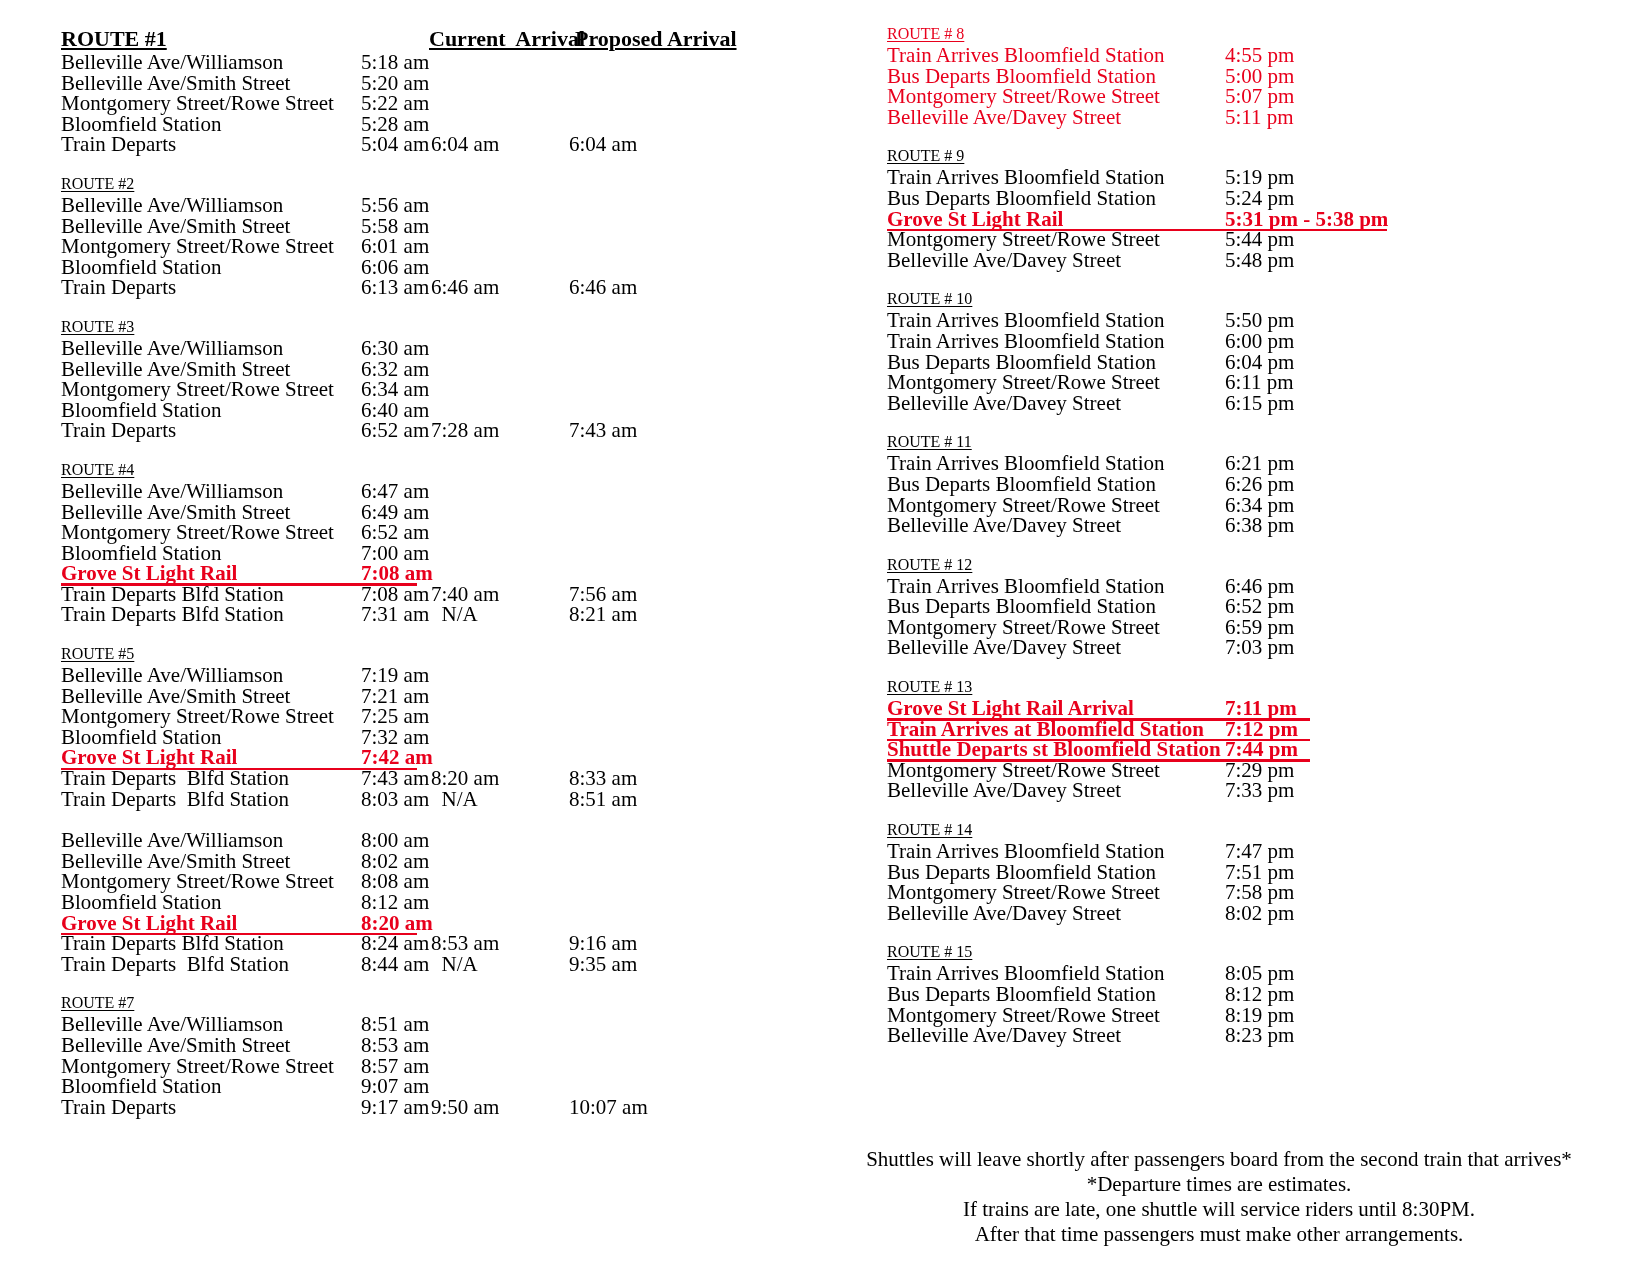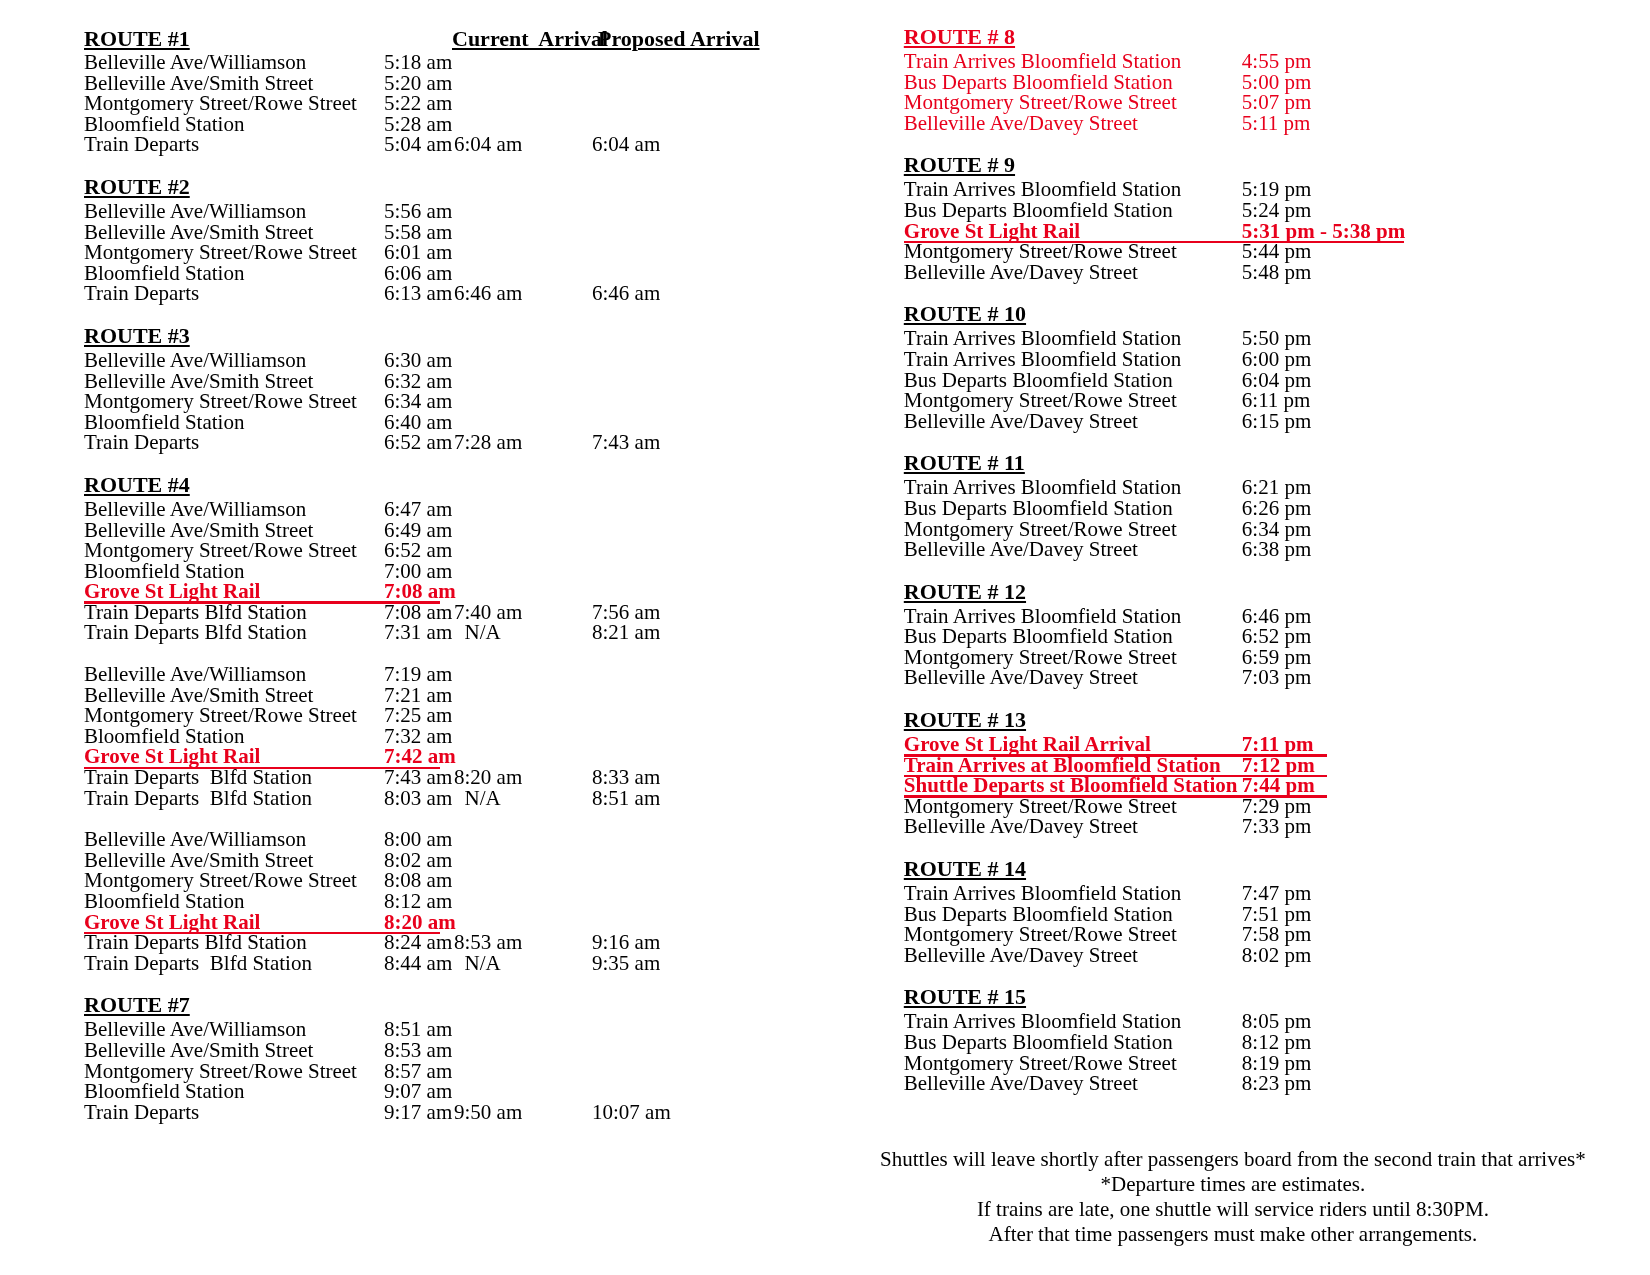--- a/index.html
+++ b/index.html
@@ -12,21 +12,21 @@
     height: 1275px;
     font-family: "Liberation Serif", "DejaVu Serif", serif;
     color: #000000;
     position: relative;
     overflow: hidden;
   }
   .page {
     position: absolute;
     inset: 0;
     display: flex;
-    padding: 26px 40px 0 46px;
+    padding: 26px 40px 0 23px;
     box-sizing: border-box;
     gap: 16px;
   }
   .col {
     position: relative;
   }
   .col-left {
     width: 800px;
     padding-left: 38px;
     box-sizing: border-box;
@@ -56,22 +56,22 @@
     white-space: pre;
   }
   .hdr-cur { width: 146px; }
   .hdr-prop { width: 160px; }
 
   
   .route {
     margin-bottom: 21px;
   }
   .route-title {
-    font-size: 22px;
-    font-weight: bold;
+    font-size: 16px;
+    font-weight: normal;
     line-height: 1.0;
     margin-bottom: 3px;
     white-space: pre;
   }
   .route-title span {
     text-decoration: underline;
     text-underline-offset: 2px;
   }
   .row {
     display: flex;
@@ -163,20 +163,21 @@
           <div class="route-title"><span>ROUTE #4</span></div>
           <div class="row"><div class="c-stop">Belleville Ave/Williamson</div><div class="c-time1">6:47 am</div><div class="c-time2"></div><div class="c-time3"></div></div>
           <div class="row"><div class="c-stop">Belleville Ave/Smith Street</div><div class="c-time1">6:49 am</div><div class="c-time2"></div><div class="c-time3"></div></div>
           <div class="row"><div class="c-stop">Montgomery Street/Rowe Street</div><div class="c-time1">6:52 am</div><div class="c-time2"></div><div class="c-time3"></div></div>
           <div class="row"><div class="c-stop">Bloomfield Station</div><div class="c-time1">7:00 am</div><div class="c-time2"></div><div class="c-time3"></div></div>
           <div class="row red ul-red ul-left"><div class="c-stop">Grove St Light Rail</div><div class="c-time1">7:08 am</div><div class="c-time2"></div><div class="c-time3"></div></div>
           <div class="row"><div class="c-stop">Train Departs Blfd Station</div><div class="c-time1">7:08 am</div><div class="c-time2">7:40 am</div><div class="c-time3">7:56 am</div></div>
           <div class="row"><div class="c-stop">Train Departs Blfd Station</div><div class="c-time1">7:31 am</div><div class="c-time2">  N/A</div><div class="c-time3">8:21 am</div></div>
         </div>
         <div class="route">
+          <div class="route-title"><span>ROUTE #5</span></div>
           <div class="row"><div class="c-stop">Belleville Ave/Williamson</div><div class="c-time1">7:19 am</div><div class="c-time2"></div><div class="c-time3"></div></div>
           <div class="row"><div class="c-stop">Belleville Ave/Smith Street</div><div class="c-time1">7:21 am</div><div class="c-time2"></div><div class="c-time3"></div></div>
           <div class="row"><div class="c-stop">Montgomery Street/Rowe Street</div><div class="c-time1">7:25 am</div><div class="c-time2"></div><div class="c-time3"></div></div>
           <div class="row"><div class="c-stop">Bloomfield Station</div><div class="c-time1">7:32 am</div><div class="c-time2"></div><div class="c-time3"></div></div>
           <div class="row red ul-red ul-left"><div class="c-stop">Grove St Light Rail</div><div class="c-time1">7:42 am</div><div class="c-time2"></div><div class="c-time3"></div></div>
           <div class="row"><div class="c-stop">Train Departs  Blfd Station</div><div class="c-time1">7:43 am</div><div class="c-time2">8:20 am</div><div class="c-time3">8:33 am</div></div>
           <div class="row"><div class="c-stop">Train Departs  Blfd Station</div><div class="c-time1">8:03 am</div><div class="c-time2">  N/A</div><div class="c-time3">8:51 am</div></div>
         </div>
         <div class="route">
           <div class="row"><div class="c-stop">Belleville Ave/Williamson</div><div class="c-time1">8:00 am</div><div class="c-time2"></div><div class="c-time3"></div></div>

